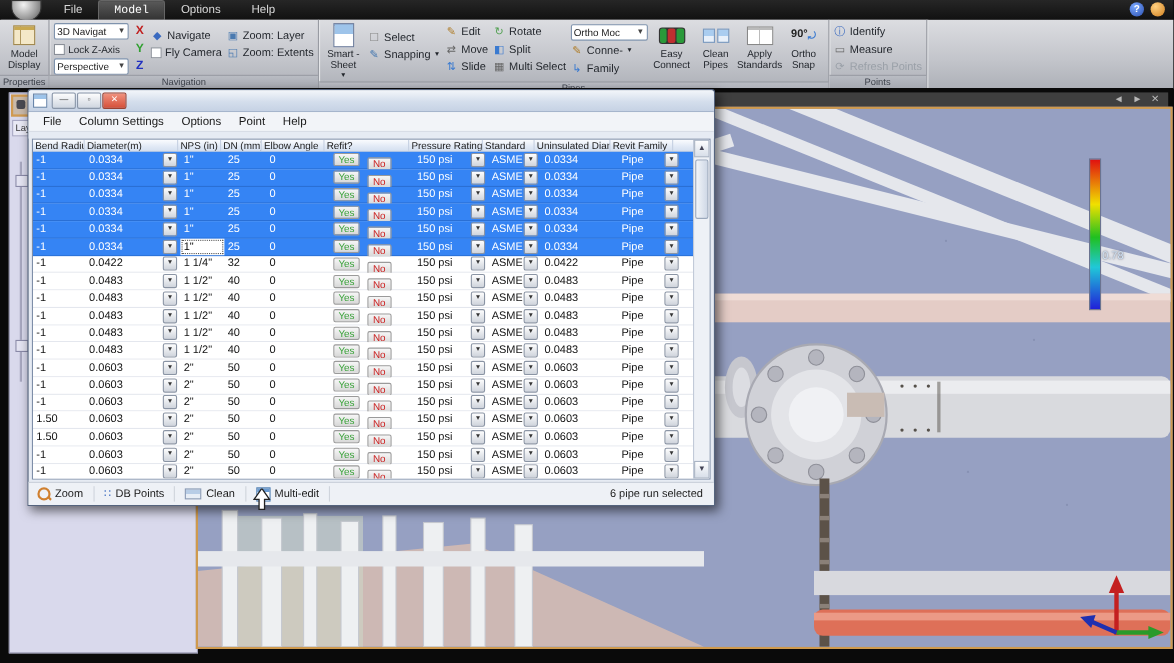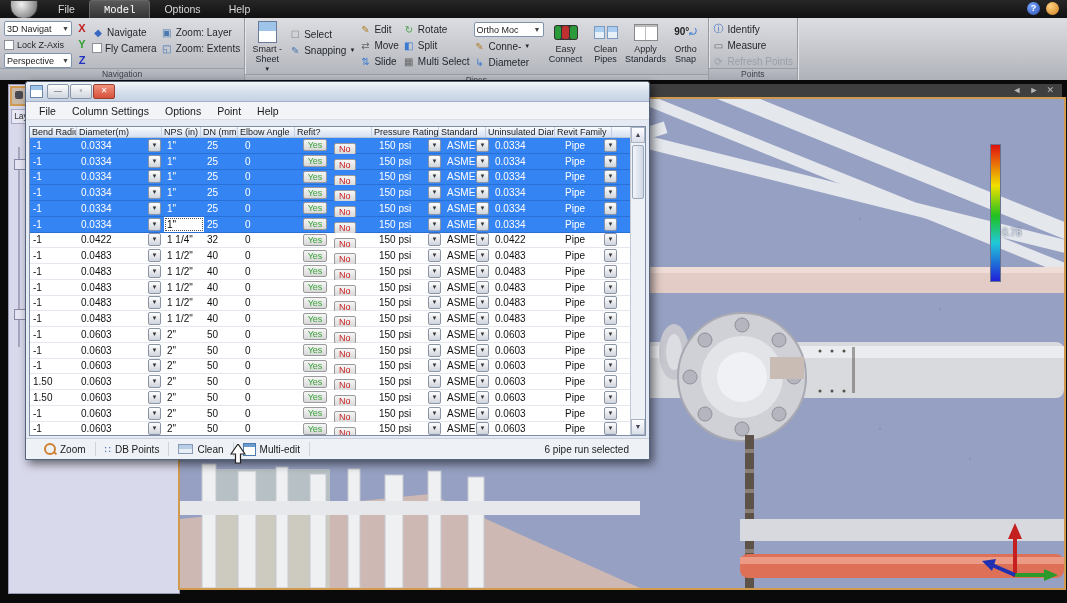--- a/index.html
+++ b/index.html
@@ -106,21 +106,21 @@
   .c-fam{width:52px;}
   .c-fill{flex:1;}
   .yesbtn,.nobtn{font-family:"Liberation Sans",sans-serif;font-size:9px;height:12px;line-height:10px;padding:0 4px;
          background:linear-gradient(#f6f6f6,#d8d8d8);border:1px solid #9a9a9a;border-radius:2px;}
   .yesbtn{color:#3aa33a;}
   .nobtn{color:#cc2222;margin-left:2px;}
   .vscroll{width:14px;background:#eef1f6;border-left:1px solid #c2cad8;display:flex;flex-direction:column;}
   .sbtn{height:14px;font-size:7px;text-align:center;line-height:14px;color:#445;background:linear-gradient(#fdfdfe,#d8dfe9);border:1px solid #aab4c4;}
   .strack{flex:1;position:relative;}
   .sthumb{position:absolute;left:1px;top:2px;width:10px;height:52px;background:linear-gradient(90deg,#f2f5f9,#cfd8e6);border:1px solid #9aa8bc;border-radius:2px;}
-  .dfoot{height:20px;background:#eef1f6;border-top:1px solid #c8cfda;display:flex;align-items:center;padding:0 16px;margin-top:2px;}
+  .dfoot{height:20px;background:#eef1f6;border-top:1px solid #c8cfda;display:flex;align-items:center;padding:0 6px;margin-top:2px;}
   .tool-item{display:flex;align-items:center;gap:4px;font-size:10px;color:#1a1a1a;padding:0 9px;border-right:1px solid #cfd4dc;height:14px;}
   .tool-item:first-child{padding-left:2px;}
   .mag-ic{width:8px;height:8px;border:2px solid #d08030;border-radius:50%;position:relative;}
   .mag-ic::after{content:"";position:absolute;left:7px;top:7px;width:4px;height:2px;background:#d08030;transform:rotate(45deg);}
   .dbp-ic{color:#3a6ac0;font-size:10px;}
   .clean-mini{width:13px;height:8px;background:linear-gradient(#b8cde6 50%,#e8eef6 50%);border:1px solid #8a9ab4;}
   .medit-ic{width:11px;height:11px;background:#fff;border:1px solid #4a7ab0;background-image:linear-gradient(#6a9ad0 3px,transparent 3px);}
   .dstatus{margin-left:auto;font-size:10px;color:#222;padding-right:4px;}
   
   .overlay-svg{position:absolute;pointer-events:none;}
@@ -138,20 +138,31 @@
       <div class="mtab">Options</div>
       <div class="mtab">Help</div>
     </div>
     <div class="top-icons">
       <div class="round-ic help-ic">?</div>
       <div class="round-ic orange-ic"></div>
     </div>
   </div>
 
   <div class="ribbon">
+    <div class="rgroup">
+      <div class="rgroup-body">
+        <div class="bigbtn">
+          <span class="bicon">
+              <span class="tbl-ic"></span>
+            </span>
+          <span>Model Display</span>
+        </div>
+      </div>
+      <div class="rgroup-label">Properties</div>
+    </div>
 
     <div class="rgroup">
       <div class="rgroup-body">
         <div class="rcol">
           <div class="ddbox">
               <span>3D Navigat</span>
               <span class="arr">▼</span>
             </div>
           <div class="chk">
               <span class="chkbox"></span>
@@ -244,21 +255,21 @@
               <span>Ortho Moc</span>
               <span class="arr">▼</span>
             </div>
           <div class="smallbtn">
               <span class="ic" style="color:#b08030">✎</span>
               <span>Conne-</span>
               <span style="font-size:6px">▼</span>
             </div>
           <div class="smallbtn">
               <span class="ic" style="color:#3a7ad0">↳</span>
-              <span>Diameter</span>
+              <span>Family</span>
             </div>
         </div>
         <div class="bigbtn">
           <span class="bicon">
               <span class="easy-ic">
                 <i style="background:#2a9a3a"></i>
                 <i style="background:#c03030"></i>
                 <i style="background:#2a9a3a"></i>
               </span>
             </span>

